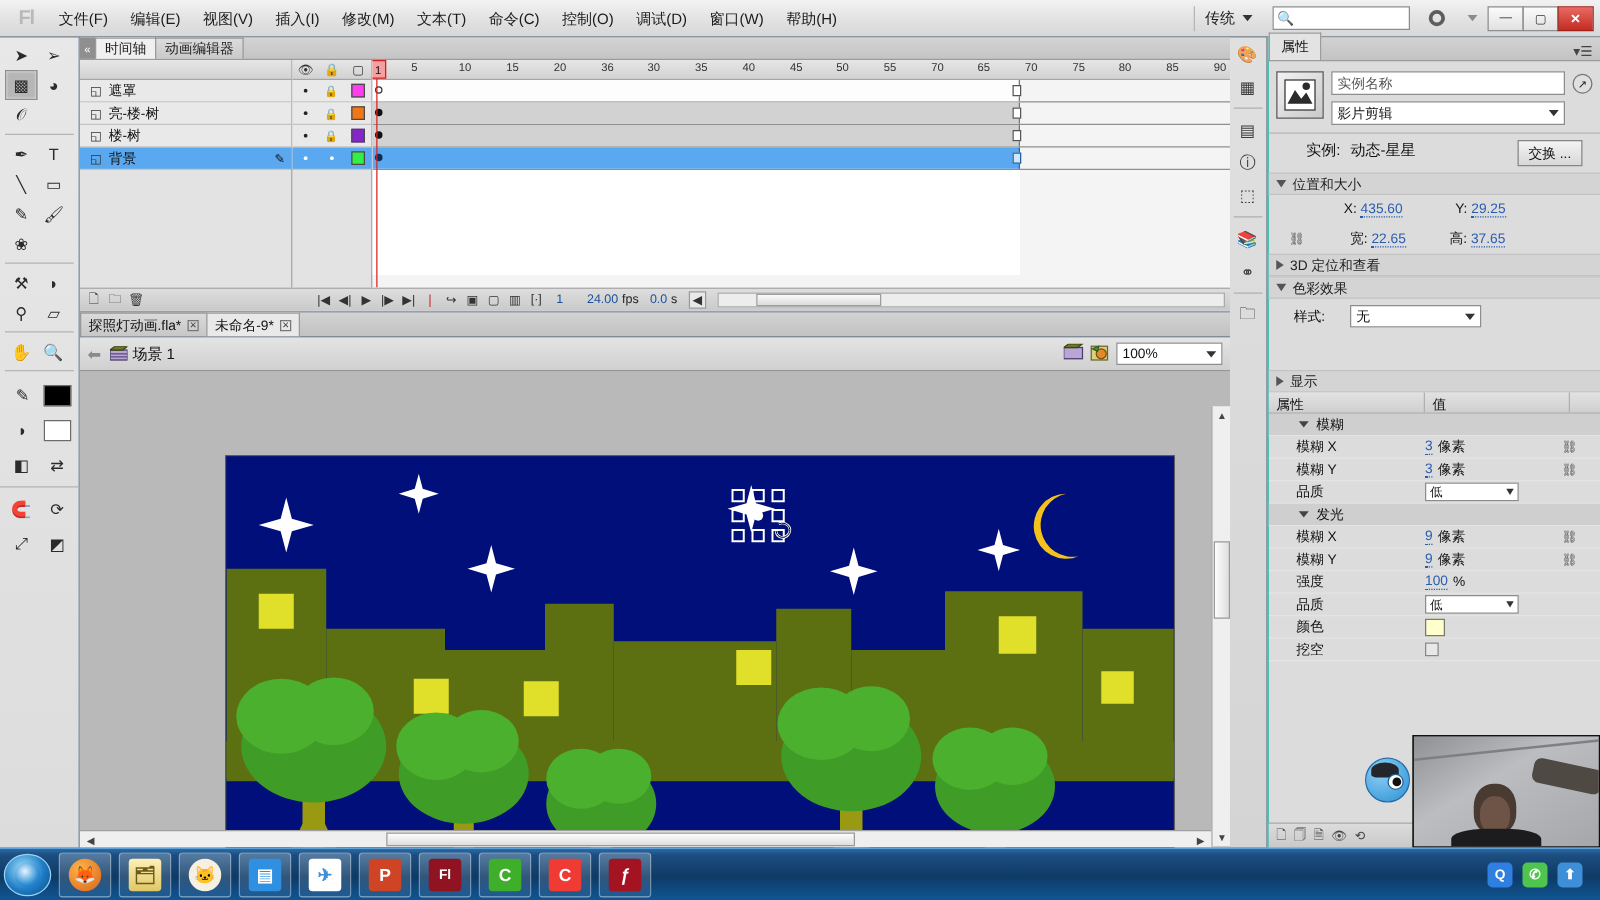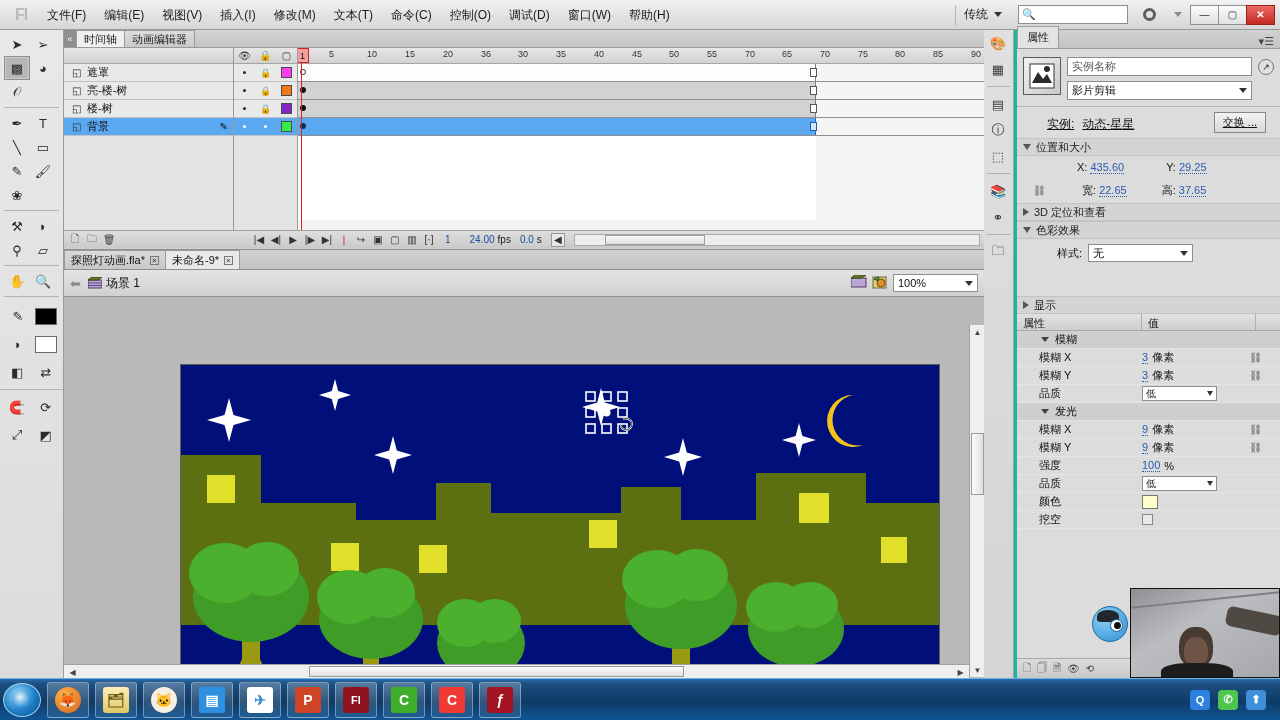--- a/index.html
+++ b/index.html
@@ -147,42 +147,42 @@
   .vscroll { position:absolute; right:0; top:28px; width:15px; height:352px; background:#efefef; border-left:1px solid #a0a0a0; }
   .vthumb { position:absolute; left:1px; top:108px; width:13px; height:62px; background:linear-gradient(to right,#fdfdfd,#dedede); border:1px solid #999; }
   .hscroll { position:absolute; left:0; bottom:0; width:905px; height:14px; background:#efefef; border-top:1px solid #a0a0a0; }
   .hthumb { position:absolute; left:245px; top:1px; width:375px; height:11px; background:linear-gradient(to bottom,#fdfdfd,#dedede); border:1px solid #999; }
   .arrbtn { position:absolute; font-size:8px; color:#444; display:flex; align-items:center; justify-content:center; }
 
   
   .dockicons { position:absolute; left:984px; top:30px; width:30px; height:648px; background:linear-gradient(to bottom,#e0e0e0,#d4d4d4); border-right:1px solid #a2a2a2; }
   .dock-ic { width:28px; height:26px; display:flex; align-items:center; justify-content:center; font-size:13px; color:#3b3b3b; }
   .dock-sep { height:1px; background:#b0b0b0; margin:4px 3px; }
-  .props { position:absolute; left:1014px; top:30px; width:266px; height:648px; background:#dcdcdc; border-left:3px solid #14b8a6; }
+  .props { position:absolute; left:1014px; top:30px; width:266px; height:648px; background:#dcdcdc; border-left:1px solid #14b8a6; }
   .props-tabrow { height:19px; background:linear-gradient(to bottom,#d2d2d2,#c3c3c3); display:flex; align-items:flex-end; border-bottom:1px solid #9c9c9c; }
   .props-tab { padding:3px 9px; font-size:11px; background:#e3e3e3; border:1px solid #9c9c9c; border-bottom:none; color:#111; }
   .props-menu { margin-left:auto; padding-right:6px; font-size:11px; color:#444; }
   .inst-row { display:flex; padding:8px 6px 6px 6px; gap:6px; align-items:flex-start; }
   .inst-icon { width:38px; height:38px; border:1px solid #5b5b5b; background:linear-gradient(135deg,#f2f2f2,#c9c9c9); display:flex; align-items:center; justify-content:center; }
   .inst-fields { flex:1; display:flex; flex-direction:column; gap:5px; }
   .txtfield { height:19px; background:#fff; border:1px solid #8d8d8d; font-size:11px; color:#555; padding:2px 4px; display:flex; align-items:center; }
   .selfield { height:19px; background:#fff; border:1px solid #8d8d8d; font-size:11px; color:#111; padding:2px 4px; display:flex; align-items:center; }
   .arrowbtn { width:16px; height:16px; border:1px solid #777; border-radius:50%; display:flex; align-items:center; justify-content:center; font-size:9px; color:#222; background:#e0e0e0; margin-top:2px; }
   .sep-line { height:1px; background:#b6b6b6; }
-  .row-instname { display:flex; align-items:flex-end; padding:5px 8px; gap:8px; font-size:12px; color:#111;text-decoration:underline; }
+  .row-instname { display:flex; align-items:flex-start; padding:5px 8px; gap:8px; font-size:12px; color:#111; }
   .btn { padding:2px 8px; font-size:11px; border:1px solid #878787; background:linear-gradient(to bottom,#f3f3f3,#d8d8d8); color:#111; }
   .section-head { display:flex; align-items:center; gap:5px; height:18px; padding:0 6px; font-size:11px; color:#222; background:#d4d4d4; border-top:1px solid #c3c3c3; border-bottom:1px solid #c3c3c3; }
   .tri { width:0;height:0; }
   .tri.open { border-left:4px solid transparent; border-right:4px solid transparent; border-top:6px solid #555; }
   .tri.closed { border-top:4px solid transparent; border-bottom:4px solid transparent; border-left:6px solid #555; }
   .xy-row { display:flex; padding:5px 0 5px 60px; font-size:11px; gap:42px; color:#111; }
   .val { color:#2a5db0; border-bottom:1px dotted #2a5db0; }
   .wh-row { display:flex; align-items:center; padding:5px 0 5px 16px; font-size:11px; gap:35px; color:#111; }
   .chain { width:14px; font-size:10px; color:#444; }
-  .style-row { display:flex; align-items:center; gap:6px; padding:5px 6px 6px 40px; font-size:11px; color:#111; }
+  .style-row { display:flex; align-items:center; gap:20px; padding:5px 6px 6px 20px; font-size:11px; color:#111; }
   .stylesel { width:105px; height:18px; background:#fff; border:1px solid #8d8d8d; display:flex; align-items:center; padding:0 4px; font-size:11px; }
   .filters-head { display:flex; height:17px; background:linear-gradient(to bottom,#e2e2e2,#cfcfcf); border-bottom:1px solid #a8a8a8; font-size:11px; color:#111; }
   .filters-head div { padding:2px 6px; }
   .fcol1 { width:125px; border-right:1px solid #b0b0b0; }
   .fcol2 { flex:1; border-right:1px solid #b0b0b0; }
   .frow { display:flex; align-items:center; height:18px; font-size:11px; color:#111; border-bottom:1px solid #e4e4e4; }
   .frow.grp { background:#cfcfcf; }
   .fname { width:125px; padding-left:22px; }
   .fname.group { padding-left:24px; display:flex; align-items:center; gap:6px; }
   .fval { flex:1; display:flex; align-items:center; gap:4px; }

